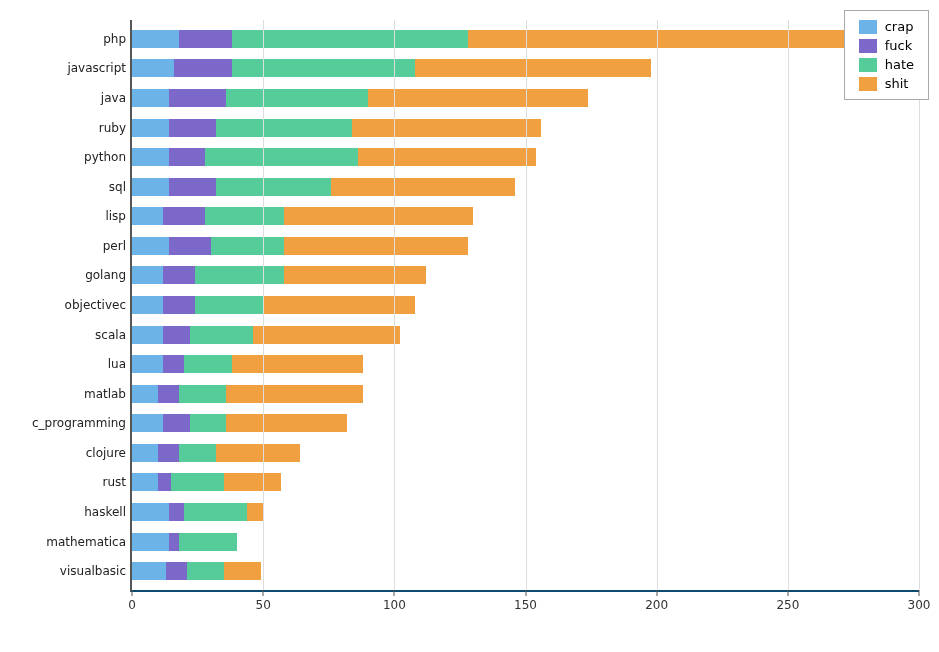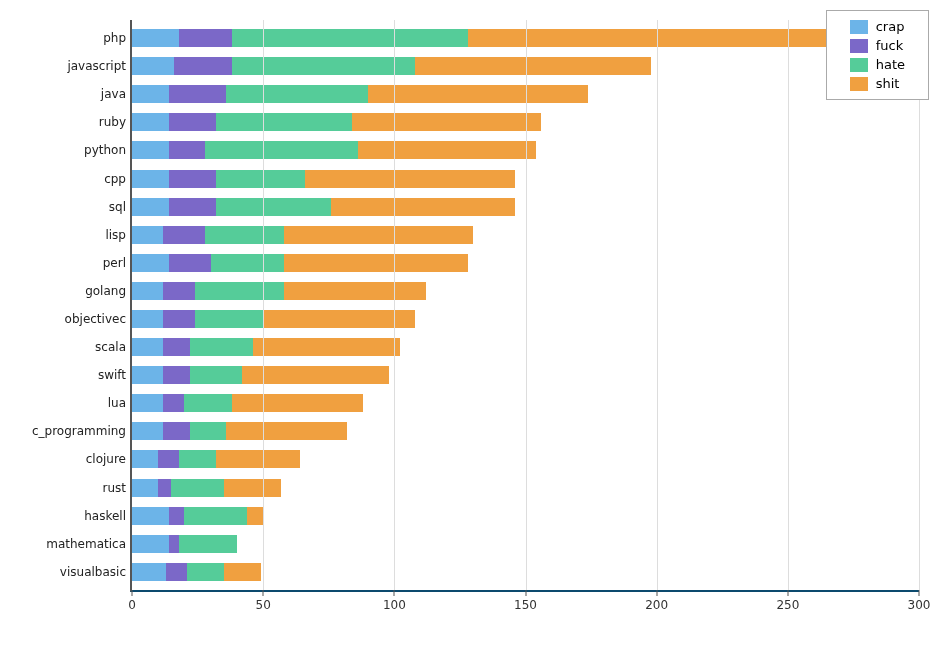--- a/index.html
+++ b/index.html
@@ -89,21 +89,21 @@
       background: #555;
       transform: translateX(-50%);
     }
     
     .legend {
       position: absolute;
       top: 10px;
       right: 10px;
       border: 1px solid #aaa;
       background: #fff;
-      padding: 8px 23px;
+      padding: 8px 14px;
       font-size: 13px;
     }
     .legend-item {
       display: flex;
       align-items: center;
       margin-bottom: 4px;
     }
     .legend-item:last-child { margin-bottom: 0; }
     .legend-box {
       width: 18px;
@@ -148,27 +148,20 @@
           <span class="bar-segment seg-shit" style="width: 24%;"></span>
         </div>
         <div class="bar-row">
           <span class="bar-label">python</span>
           <span class="bar-segment seg-crap" style="width: 4.66667%;"></span>
           <span class="bar-segment seg-fuck" style="width: 4.66667%;"></span>
           <span class="bar-segment seg-hate" style="width: 19.3333%;"></span>
           <span class="bar-segment seg-shit" style="width: 22.6667%;"></span>
         </div>
         <div class="bar-row">
-          <span class="bar-label">cpp</span>
-          <span class="bar-segment seg-crap" style="width: 4.66667%;"></span>
-          <span class="bar-segment seg-fuck" style="width: 6%;"></span>
-          <span class="bar-segment seg-hate" style="width: 11.3333%;"></span>
-          <span class="bar-segment seg-shit" style="width: 26.6667%;"></span>
-        </div>
-        <div class="bar-row">
           <span class="bar-label">sql</span>
           <span class="bar-segment seg-crap" style="width: 4.66667%;"></span>
           <span class="bar-segment seg-fuck" style="width: 6%;"></span>
           <span class="bar-segment seg-hate" style="width: 14.6667%;"></span>
           <span class="bar-segment seg-shit" style="width: 23.3333%;"></span>
         </div>
         <div class="bar-row">
           <span class="bar-label">lisp</span>
           <span class="bar-segment seg-crap" style="width: 4%;"></span>
           <span class="bar-segment seg-fuck" style="width: 5.33333%;"></span>
@@ -197,32 +190,32 @@
           <span class="bar-segment seg-shit" style="width: 19.3333%;"></span>
         </div>
         <div class="bar-row">
           <span class="bar-label">scala</span>
           <span class="bar-segment seg-crap" style="width: 4%;"></span>
           <span class="bar-segment seg-fuck" style="width: 3.33333%;"></span>
           <span class="bar-segment seg-hate" style="width: 8%;"></span>
           <span class="bar-segment seg-shit" style="width: 18.6667%;"></span>
         </div>
         <div class="bar-row">
-          <span class="bar-label">swift</span>
-          <span class="bar-segment seg-crap" style="width: 4%;"></span>
-          <span class="bar-segment seg-fuck" style="width: 3.33333%;"></span>
-          <span class="bar-segment seg-hate" style="width: 6.66667%;"></span>
-          <span class="bar-segment seg-shit" style="width: 18.6667%;"></span>
-        </div>
-        <div class="bar-row">
           <span class="bar-label">lua</span>
           <span class="bar-segment seg-crap" style="width: 4%;"></span>
           <span class="bar-segment seg-fuck" style="width: 2.66667%;"></span>
           <span class="bar-segment seg-hate" style="width: 6%;"></span>
           <span class="bar-segment seg-shit" style="width: 16.6667%;"></span>
+        </div>
+        <div class="bar-row">
+          <span class="bar-label">matlab</span>
+          <span class="bar-segment seg-crap" style="width: 3.33333%;"></span>
+          <span class="bar-segment seg-fuck" style="width: 2.66667%;"></span>
+          <span class="bar-segment seg-hate" style="width: 6%;"></span>
+          <span class="bar-segment seg-shit" style="width: 17.3333%;"></span>
         </div>
         <div class="bar-row">
           <span class="bar-label">c_programming</span>
           <span class="bar-segment seg-crap" style="width: 4%;"></span>
           <span class="bar-segment seg-fuck" style="width: 3.33333%;"></span>
           <span class="bar-segment seg-hate" style="width: 4.66667%;"></span>
           <span class="bar-segment seg-shit" style="width: 15.3333%;"></span>
         </div>
         <div class="bar-row">
           <span class="bar-label">clojure</span>

